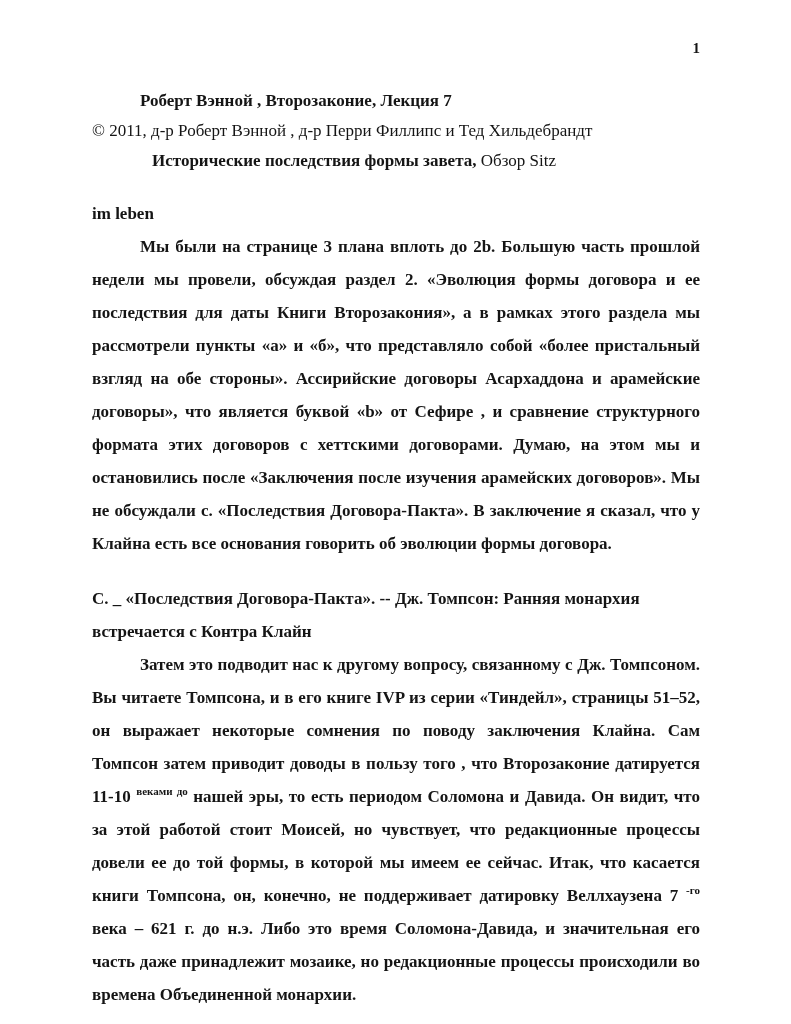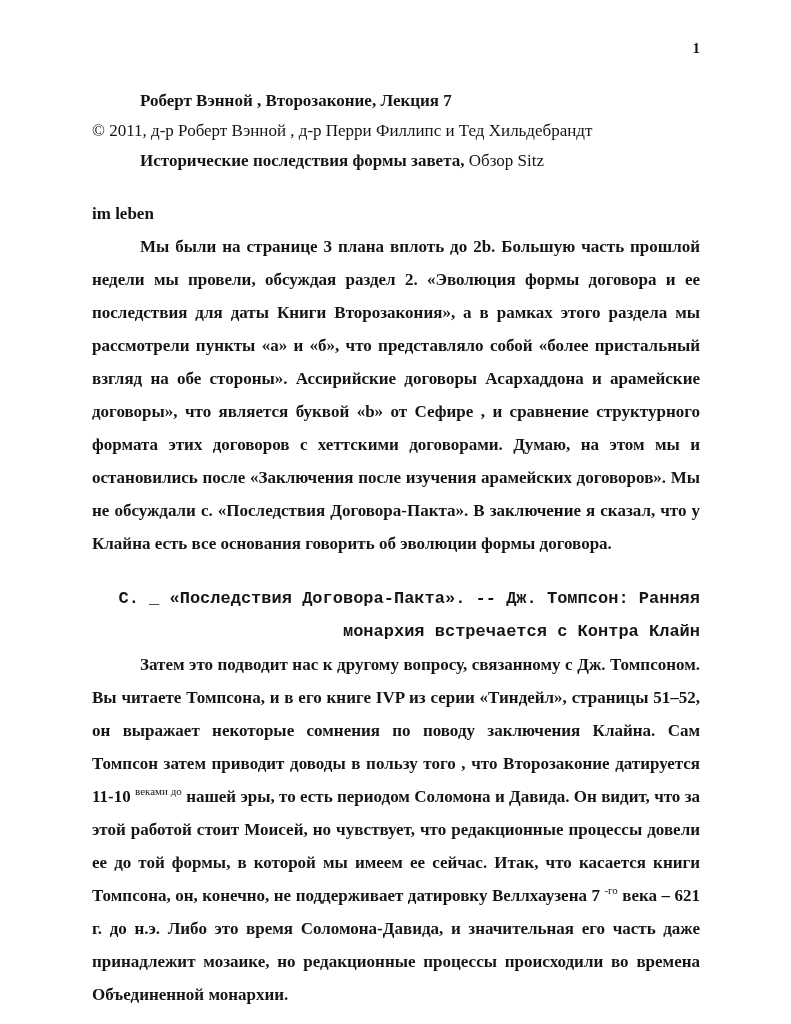--- a/index.html
+++ b/index.html
@@ -34,51 +34,50 @@
     margin-left: 48px;
   }
   .copyright {
     font-size: 17px;
     font-weight: normal;
     line-height: 27px;
   }
   .subtitle {
     font-size: 17px;
     line-height: 33px;
-    margin-left: 48px;
+    margin-left: 60px;
     font-weight: normal;
   }
   .subtitle .b { font-weight: bold; }
   .subtitle2 {
     font-size: 17px;
     line-height: 33px;
     font-weight: bold;
     margin-top: 20px;
   }
   .body {
     font-size: 17px;
     font-weight: bold;
     line-height: 33px;
     text-align: justify;
   }
   .indent { text-indent: 48px; }
   .heading-c {
     margin-top: 22px;
-    text-align: right;
-    font-family: Liberation Mono, monospace;
+    text-align: left;
   }
   .para-last {
     margin-top: 23px;
     text-align: left;
   }
   sup {
     font-size: 11px;
     line-height: 0;
     vertical-align: super;
-    font-weight: normal;
+    font-weight: bold;
   }
   .gap {
     display: inline-block;
     width: 44px;
   }
 </style>
 </head>
 <body>
 
 <div class="page">

